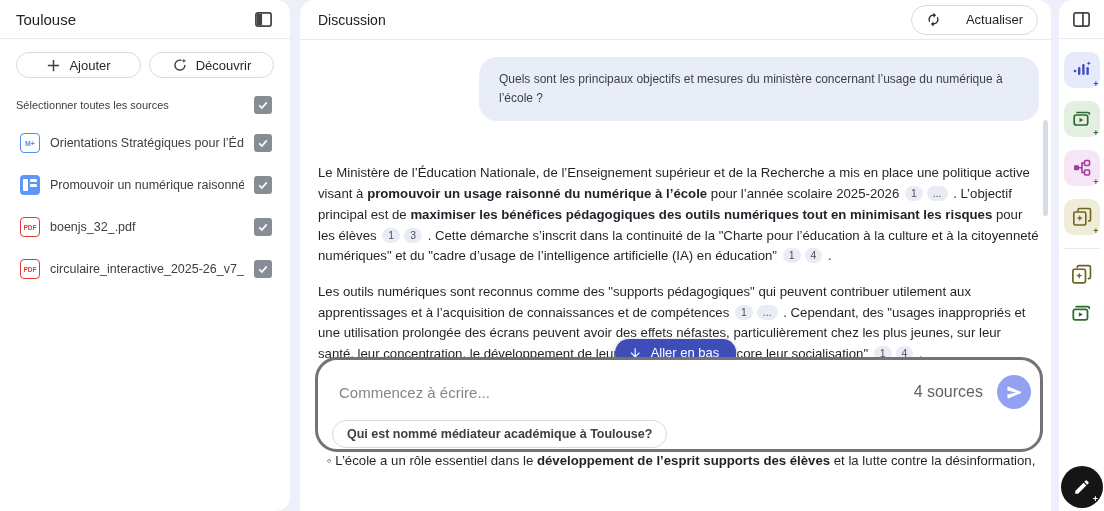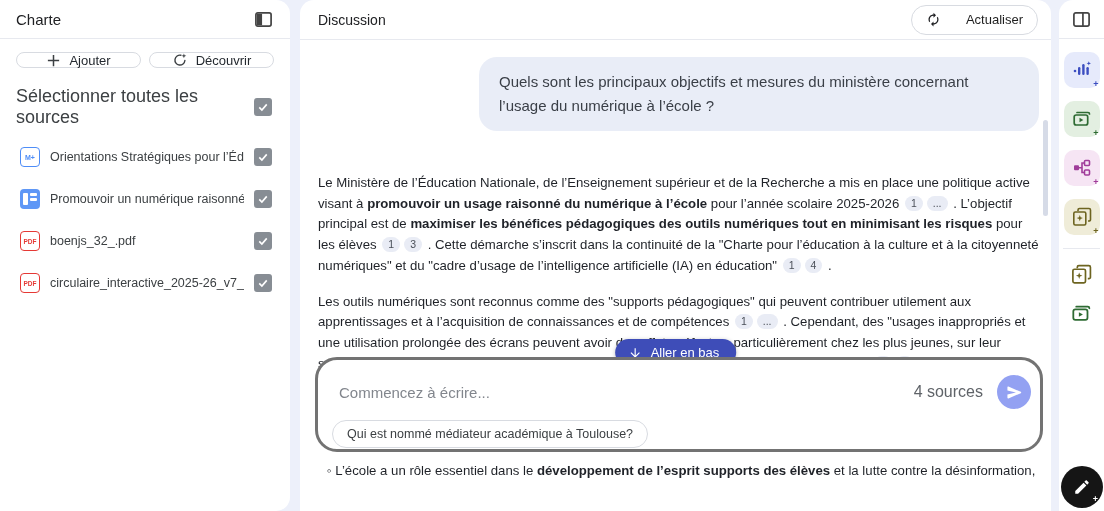--- a/index.html
+++ b/index.html
@@ -14,27 +14,27 @@
   .panel { position:absolute; background:#fff; }
   
   #sources-panel { left:0; top:0; width:290px; height:511px; border-radius:0 14px 14px 0; }
   .panel-header {
     height:39px; display:flex; align-items:center; justify-content:space-between;
     padding:0 16px; border-bottom:1px solid #e7e9ef; font-size:15px; font-weight:500; color:#202124;
   }
   .icon-btn { width:22px; height:22px; display:flex; align-items:center; justify-content:center; cursor:pointer; background:none; border:none; }
   .btn-row { display:flex; gap:8px; padding:13px 16px 0 16px; }
   .pill-btn {
-    flex:1; height:16px; border:1px solid #d8dbe1; border-radius:18px; background:#fff;
+    flex:1; height:26px; border:1px solid #d8dbe1; border-radius:18px; background:#fff;
     display:flex; align-items:center; justify-content:center; gap:8px;
     font-size:13px; color:#24292f; font-family:inherit; cursor:pointer;
   }
   .select-all-row {
     display:flex; align-items:center; justify-content:space-between;
-    padding:18px 18px 4px 16px; font-size:18px; color:#3c4043;
+    padding:18px 18px 4px 16px; font-size:11px; color:#3c4043;
   }
   .checkbox {
     width:18px; height:18px; background:#878d94; border-radius:3px;
     display:flex; align-items:center; justify-content:center; cursor:pointer; flex:none;
   }
   #source-list { padding-top:4px; }
   .source-row { display:flex; align-items:center; gap:10px; padding:11px 18px 11px 20px; cursor:pointer; }
   .source-label { flex:1; font-size:12.5px; color:#3c4043; white-space:nowrap; overflow:hidden; }
   .src-icon { width:20px; height:20px; flex:none; display:flex; align-items:center; justify-content:center; border-radius:4px; font-weight:bold; }
   .src-icon.md  { border:1.5px solid #4e8df7; color:#4e8df7; font-size:7px; background:#fff; }
@@ -53,21 +53,21 @@
   #chat-title { font-size:14px; color:#202124; }
   #refresh-btn {
     height:30px; border:1px solid #d8dbe1; border-radius:16px; background:#fff;
     display:flex; align-items:center; gap:25px; padding:0 14px; font-size:13px; color:#1f1f1f;
     font-family:inherit; cursor:pointer;
   }
   #chat-scroll { position:absolute; top:40px; left:0; right:0; bottom:0; padding:17px 12px 0 18px; overflow:hidden; }
   #question-bubble {
     margin-left:auto; width:fit-content; max-width:560px;
     background:#e9edf7; border-radius:18px; padding:13px 20px;
-    font-size:15px; line-height:1.6; color:#3a3f47; margin-bottom:42px;
+    font-size:12px; line-height:1.6; color:#3a3f47; margin-bottom:42px;
   }
   .para { width:722px; font-size:13.2px; line-height:1.57; color:#1f2228; margin-bottom:15px; }
   .para .bold { font-weight:bold;margin-top:47px; }
   .para.ind { padding-left:9px; }
   .cite {
     display:inline-block; background:#e9ecf5; color:#4a4f58; border-radius:9px;
     font-size:10.5px; line-height:15px; padding:0 6px; margin:0 2px; vertical-align:1px;
     text-align:center; cursor:pointer;
   }
   #scroll-thumb { position:absolute; right:3px; top:120px; width:5px; height:96px; background:#d6dbe7; border-radius:3px; cursor:pointer; }
@@ -81,21 +81,21 @@
     position:absolute; left:15px; right:8px; top:357px; height:95px;
     background:#fff; border:3px solid #737373; border-radius:22px; z-index:5;
   }
   .input-row { display:flex; align-items:center; padding:15px 9px 0 21px; }
   #chat-input { flex:1; font-size:15px; color:#82868d; cursor:text; }
   #sources-count { font-size:16px; color:#5f6368; margin-right:14px; white-space:nowrap; }
   #send-btn {
     width:34px; height:34px; border-radius:50%; background:#93a1f2; border:none;
     display:flex; align-items:center; justify-content:center; cursor:pointer; flex:none;
   }
-  .suggestion-row { padding:11px 0 0 14px; }
+  .suggestion-row { padding:11px 0 0 14px;font-weight:bold; }
   #suggestion-chip {
     display:inline-block; border:1px solid #d8dbe1; border-radius:16px;
     padding:6px 14px; font-size:12.5px; color:#3c4043; background:#fff; cursor:pointer;
   }
 
   
   #right-rail { left:1059px; top:0; width:45px; height:511px; border-radius:14px 0 0 0; }
   #rail-header { height:39px; display:flex; align-items:center; justify-content:center; border-bottom:1px solid #e7e9ef; }
   .rail-chips { display:flex; flex-direction:column; align-items:center; gap:13px; padding-top:13px; }
   .rail-chip {
@@ -117,21 +117,21 @@
     cursor:pointer; z-index:6;
   }
   #fab .plus { position:absolute; right:5px; bottom:4px; color:#fff; font-size:9px; font-weight:bold; }
   svg { display:block; }
 </style>
 </head>
 <body>
 
 <div class="panel" id="sources-panel">
   <div class="panel-header">
-    <span>Charte</span>
+    <span>Toulouse</span>
     <button class="icon-btn">
       <svg width="19" height="19" viewBox="0 0 20 20">
           <rect x="2" y="3" width="16" height="14" rx="2" fill="none" stroke="#444" stroke-width="1.8"></rect>
           <rect x="3" y="4" width="5.5" height="12" fill="#444"></rect>
         </svg>
     </button>
   </div>
   <div class="btn-row">
     <button class="pill-btn">
       <svg width="15" height="15" viewBox="0 0 16 16">

